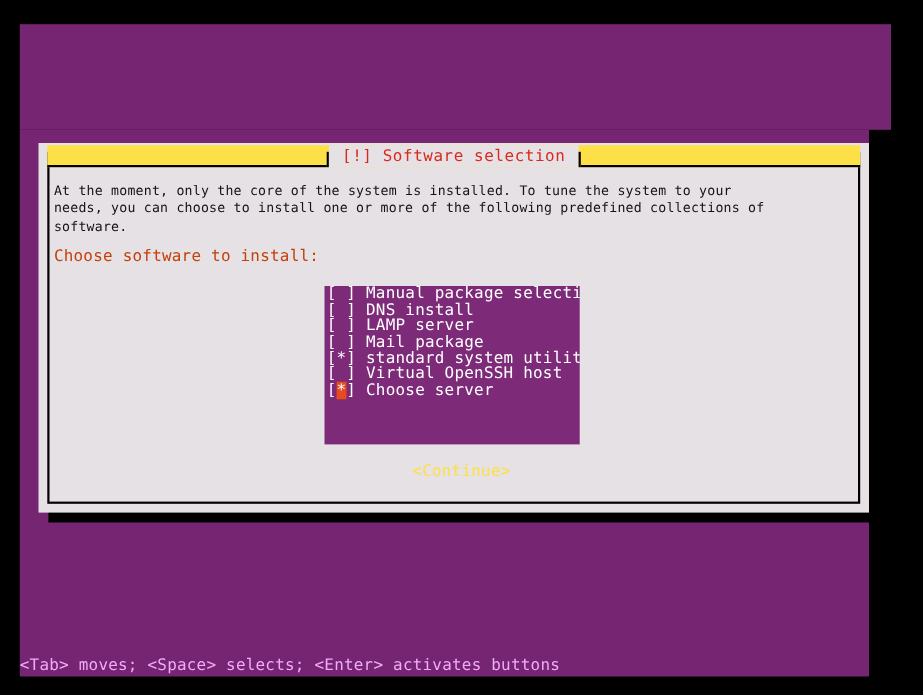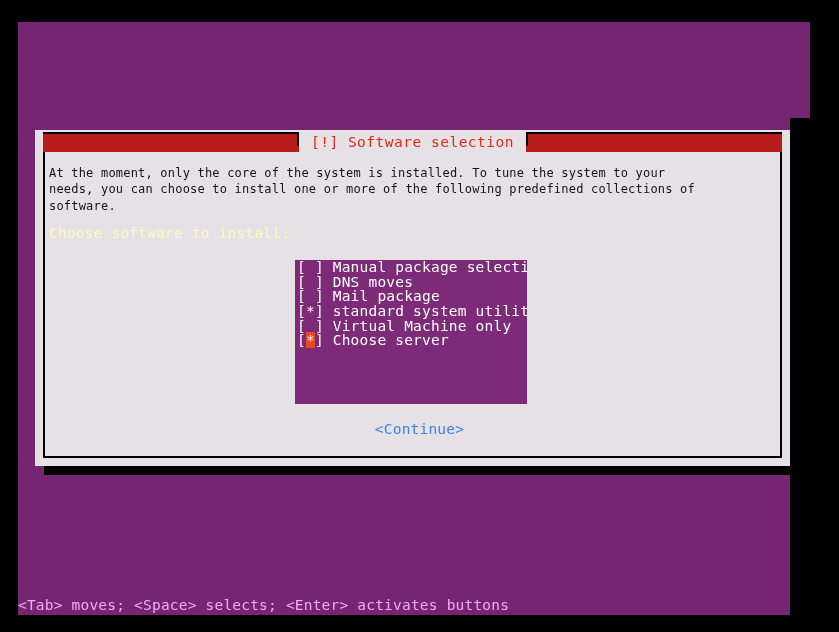--- a/index.html
+++ b/index.html
@@ -71,23 +71,23 @@
   }
 
   
   .title-row {
     position: absolute;
     left: 8px;
     top: 2px;
     width: 739px;
     height: 20px;
     display: flex;
-    align-items: flex-start;
+    align-items: flex-end;
     justify-content: center;
-    background: #b91c1c;
+    background: #fde047;
   }
   .title-rule {
     flex: 1 1 auto;
     height: 0;
     border-top: 2px solid #000000;
   }
   .title-rule.left  { margin-right: 0; }
   .title-rule.right { margin-left: 0; }
   .title-cap {
     width: 0;
@@ -113,21 +113,21 @@
     color: #141414;
     font-size: 12px;
     line-height: 16.4px;
     letter-spacing: 0.2px;
     white-space: pre-wrap;
   }
   .prompt-text {
     position: absolute;
     left: 49px;
     top: 225px;
-    color: #fef9c3;
+    color: #c2410c;
     font-size: 14.5px;
     line-height: 16.4px;
     letter-spacing: 0.2px;
     white-space: pre;
   }
 
   
   .list-box {
     position: absolute;
     left: 295px;
@@ -154,21 +154,21 @@
     color: #ffffff;
   }
 
   
   .continue-btn {
     position: absolute;
     left: 0;
     right: 0;
     top: 421px;
     text-align: center;
-    color: #3b82f6;
+    color: #fde047;
     font-size: 14.5px;
     letter-spacing: 0.2px;
     white-space: pre;
   }
 
   
   .footer-hint {
     position: absolute;
     left: 18px;
     top: 596px;
@@ -202,24 +202,25 @@
   </div>
 
   <div class="body-text">At the moment, only the core of the system is installed. To tune the system to your
 needs, you can choose to install one or more of the following predefined collections of
 software.</div>
 
   <div class="prompt-text">Choose software to install:</div>
 
   <div class="list-box" id="software-list">
       <div class="list-item"><span class="chk"><span>[</span><span class="chk-mark"> </span><span>]</span></span><span> Manual package selection</span></div>
-      <div class="list-item"><span class="chk"><span>[</span><span class="chk-mark"> </span><span>]</span></span><span> DNS moves</span></div>
+      <div class="list-item"><span class="chk"><span>[</span><span class="chk-mark"> </span><span>]</span></span><span> DNS install</span></div>
+      <div class="list-item"><span class="chk"><span>[</span><span class="chk-mark"> </span><span>]</span></span><span> LAMP server</span></div>
       <div class="list-item"><span class="chk"><span>[</span><span class="chk-mark"> </span><span>]</span></span><span> Mail package</span></div>
       <div class="list-item"><span class="chk"><span>[</span><span class="chk-mark">*</span><span>]</span></span><span> standard system utilities</span></div>
-      <div class="list-item"><span class="chk"><span>[</span><span class="chk-mark"> </span><span>]</span></span><span> Virtual Machine only</span></div>
+      <div class="list-item"><span class="chk"><span>[</span><span class="chk-mark"> </span><span>]</span></span><span> Virtual OpenSSH host</span></div>
       <div class="list-item cursor"><span class="chk"><span>[</span><span class="chk-mark">*</span><span>]</span></span><span> Choose server</span></div>
     </div>
 
   <div class="continue-btn">&lt;Continue&gt;</div>
 
   <div class="footer-hint">&lt;Tab&gt; moves; &lt;Space&gt; selects; &lt;Enter&gt; activates buttons</div>
 
 </div>
 
 </body></html>

